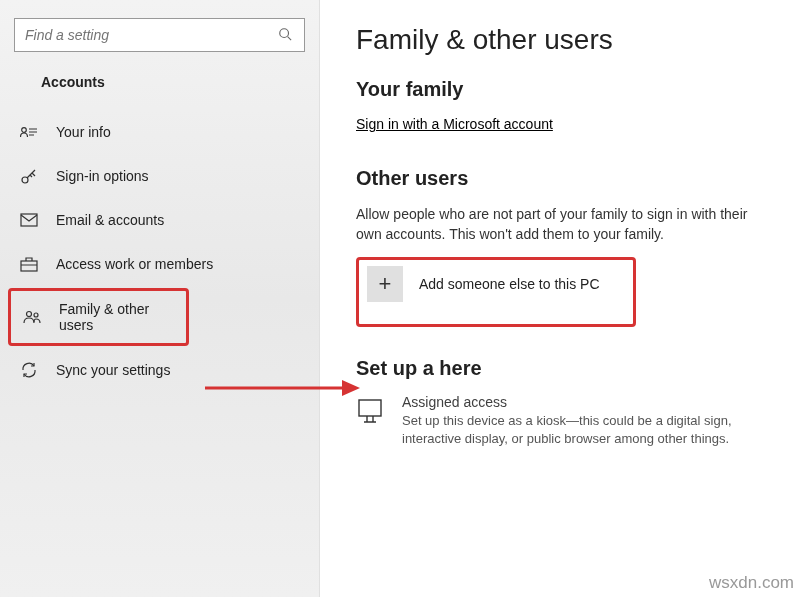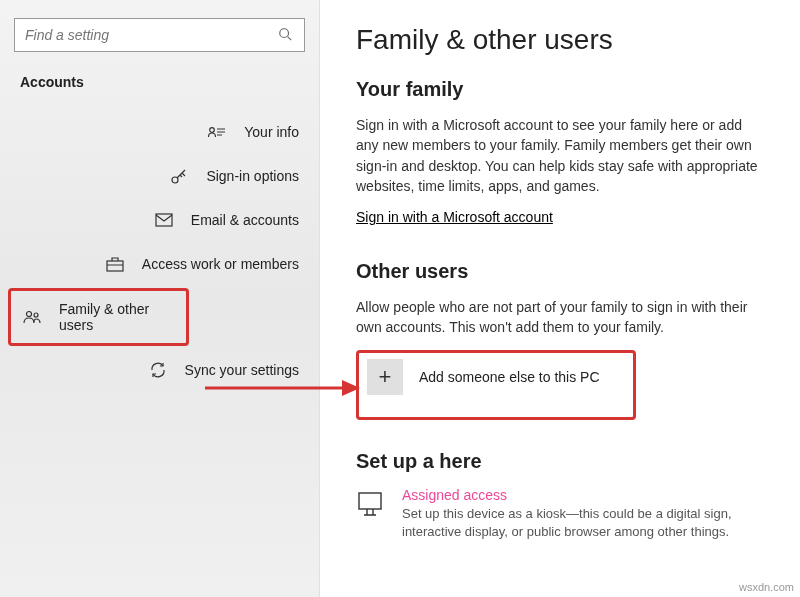--- a/index.html
+++ b/index.html
@@ -4,40 +4,40 @@
   <style>
     * { margin: 0; padding: 0; box-sizing: border-box; }
     body { font-family: "Segoe UI", sans-serif; background: #fff; width: 800px; height: 597px; overflow: hidden; display: flex; }
     .sidebar { width: 320px; background: linear-gradient(to bottom, #f3f3f3 0%, #e8e8e8 50%, #f0f0f0 100%); padding: 18px 0 0 0; border-right: 1px solid #e0e0e0; }
     .home-row { display: flex; align-items: center; gap: 18px; padding: 0 20px 14px 20px; cursor: pointer; }
     .home-row .icon { width: 18px; height: 18px; display: flex; align-items: center; justify-content: center; }
     .home-label { font-size: 14px; color: #222; }
     .search-box { margin: 0 14px 22px 14px; height: 34px; border: 1px solid #999; background: #fff; display: flex; align-items: center; padding: 6px 10px; }
     .search-box input { flex: 1; border: none; outline: none; font-size: 14px; font-style: italic; color: #666; font-family: inherit; }
     .search-box .sicon { width: 16px; height: 16px; color: #555; }
-    .section-label { font-size: 14px; font-weight: 600; color: #222; padding: 0 20px 20px 20px; }
-    .nav-item { display: flex; align-items: center; gap: 18px; padding: 13px 20px; cursor: pointer; font-size: 14px; color: #222; position: relative; justify-content: flex-end; }
+    .section-label { font-size: 14px; font-weight: 600; color: #222; padding: 0 20px 20px 20px; margin-left: 21px; }
+    .nav-item { display: flex; align-items: center; gap: 18px; padding: 13px 20px; cursor: pointer; font-size: 14px; color: #222; position: relative; }
     .nav-item .icon { width: 18px; height: 18px; display: flex; align-items: center; justify-content: center; color: #333; }
     .nav-item.highlighted { border: 3px solid #d63333; border-radius: 4px; margin: 2px 130px 2px 8px; padding: 10px 12px; }
     .main { flex: 1; padding: 24px 36px 24px 36px; overflow-y: auto; }
     .page-title { font-size: 28px; font-weight: 300; color: #222; margin-bottom: 22px; }
     .subheading { font-size: 20px; font-weight: 700; color: #222; margin-bottom: 14px; }
     .body-text { font-size: 14px; color: #333; line-height: 1.45; margin-bottom: 12px; }
     .link { font-size: 14px; color: #000000; cursor: pointer; text-decoration: underline; }
     .section-gap { height: 34px; }
     .add-button-wrap { border: 3px solid #d63333; border-radius: 4px; padding: 6px 8px 22px 8px; display: inline-block; width: 280px; margin-bottom: 30px; position: relative; }
     .add-button { display: flex; align-items: center; gap: 16px; cursor: pointer; }
     .plus-box { width: 36px; height: 36px; background: #e0e0e0; display: flex; align-items: center; justify-content: center; font-size: 22px; color: #333; }
     .add-label { font-size: 14px; color: #222; }
     .kiosk-row { display: flex; gap: 18px; cursor: pointer; }
     .kiosk-icon { width: 34px; height: 34px; display: flex; align-items: center; justify-content: center; color: #333; }
-    .kiosk-text .title { font-size: 14px; color: #ec4899; margin-bottom: 2px; }
+    .kiosk-text .title { font-size: 14px; color: #404040; margin-bottom: 2px; }
     .kiosk-text .desc { font-size: 13px; color: #555; line-height: 1.4; }
     .arrow-annotation { position: absolute; left: 200px; top: 378px; width: 160px; height: 20px; pointer-events: none; }
-    .watermark { position: absolute; right: 6px; bottom: 4px; font-size: 11px; color: #999; }
+    .watermark { position: absolute; right: 6px; bottom: 4px; font-size: 17px; color: #999; }
     svg { display: block; }
   </style>
 </head>
 <body>
 
 <div class="sidebar">
 
   <div class="search-box">
     <input type="text" placeholder="Find a setting" style="">
     <span class="sicon">
@@ -111,21 +111,20 @@
         </svg>
     </span>
     <span>Sync your settings</span>
   </div>
 </div>
 
 <div class="main">
   <h1 class="page-title">Family &amp; other users</h1>
 
   <h2 class="subheading">Your family</h2>
-  <p class="body-text">Sign in with a Microsoft account to see your family here or add any new members to your family. Family members get their own sign-in and desktop. You can help kids stay safe with appropriate websites, time limits, apps, and games.</p>
   <a class="link">Sign in with a Microsoft account</a>
 
   <div class="section-gap"></div>
 
   <h2 class="subheading">Other users</h2>
   <p class="body-text">Allow people who are not part of your family to sign in with their own accounts. This won't add them to your family.</p>
 
   <div class="add-button-wrap">
     <div class="add-button">
       <div class="plus-box">+</div>

